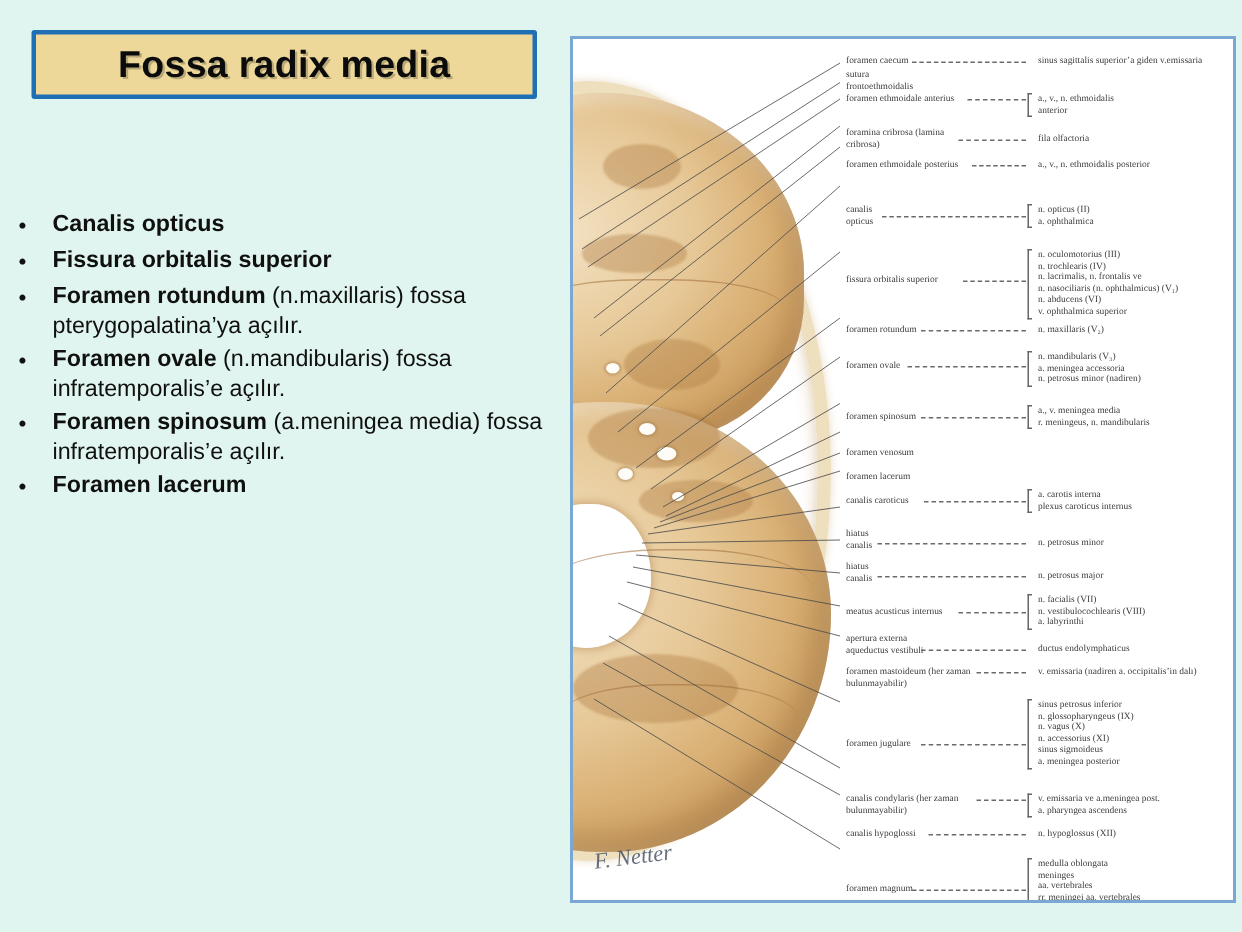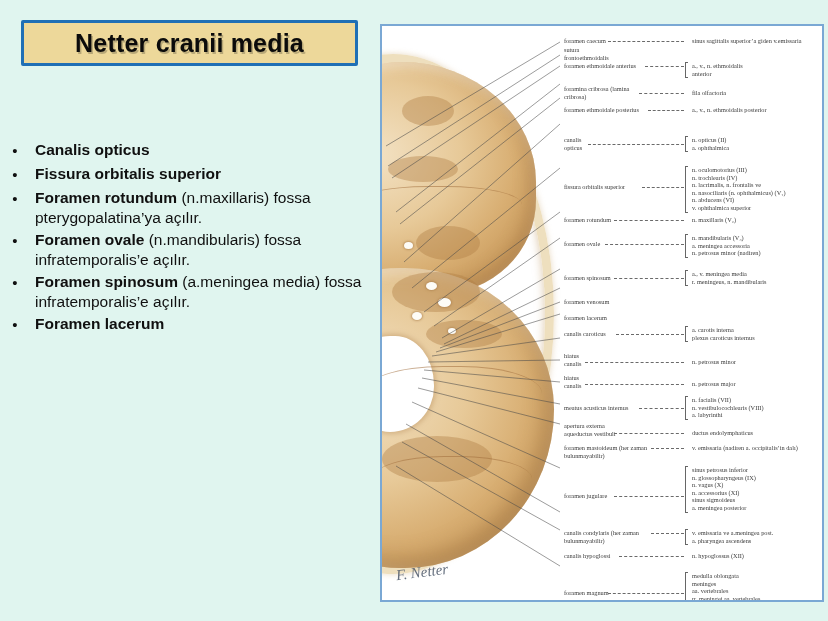--- a/index.html
+++ b/index.html
@@ -217,21 +217,21 @@
     border-top: 1px solid #666;
     border-bottom: 1px solid #666;
     width: 3px;
     box-sizing: border-box;
   }
 </style>
 </head>
 <body>
 
 <div id="title-banner">
-  <span id="title-text">Netter cranii media</span>
+  <span id="title-text">Fossa radix media</span>
 </div>
 
 <div id="bullet-list">
     <div class="bullet-row">
       <span class="bullet-dot">•</span>
       <span class="bullet-body"><b>Canalis opticus</b></span>
     </div>
     <div class="bullet-row">
       <span class="bullet-dot">•</span>
       <span class="bullet-body"><b>Fissura orbitalis superior</b></span>

